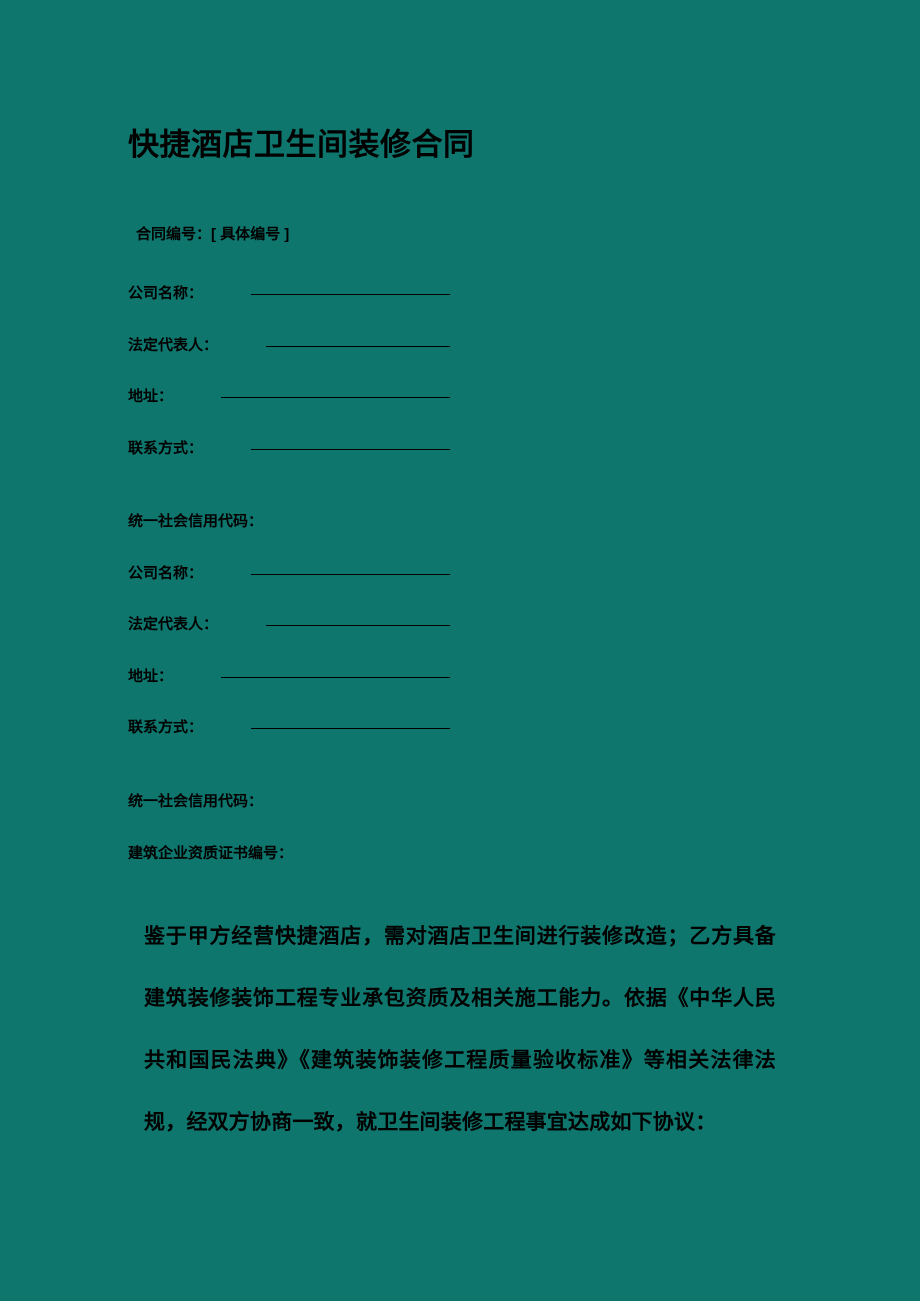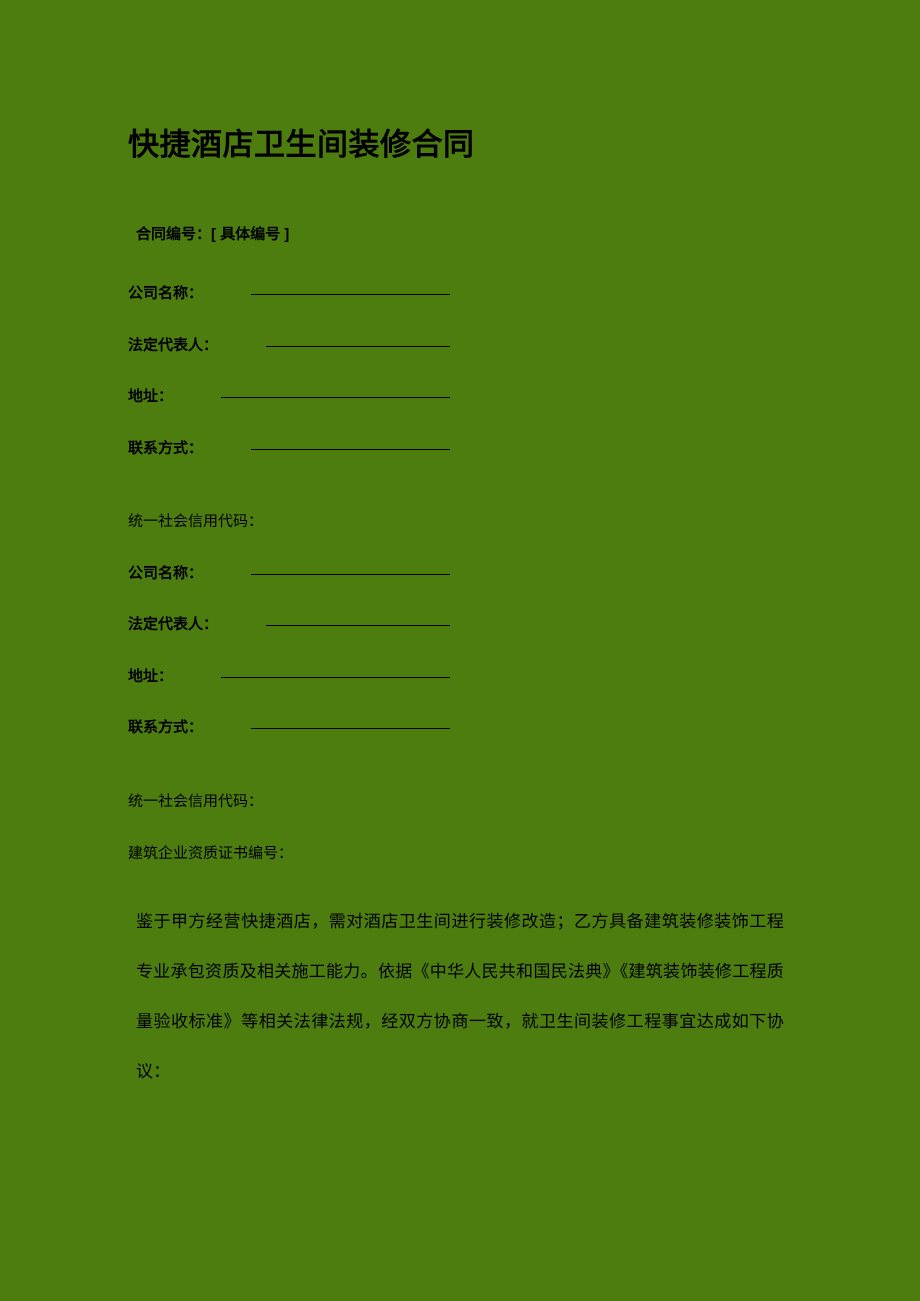--- a/index.html
+++ b/index.html
@@ -5,21 +5,21 @@
   html, body {
     margin: 0;
     padding: 0;
     background: #ffffff;
   }
 
   .page {
     position: relative;
     width: 920px;
     height: 1301px;
-    background: #4d7c0f;
+    background: #0f766e;
     box-sizing: border-box;
     padding: 0 128px;
     font-family: "Liberation Sans", "DejaVu Sans", sans-serif;
     color: #000000;
     overflow: hidden;
   }
 
   .doc-title {
     font-size: 31px;
     font-weight: bold;
@@ -69,35 +69,35 @@
     min-width: 10px;
     height: 0;
     border-bottom: 1.6px solid #000000;
     position: relative;
     top: -3px;
     margin-left: 2px;
   }
 
   .plain-line {
     font-size: 15px;
-    font-weight: normal;
+    font-weight: bold;
     line-height: 1.5;
     margin: 0;
     padding-top: 51px;
   }
 
   .plain-line.tight {
     padding-top: 30px;
   }
 
   .recital {
-    font-size: 17px;
-    font-weight: normal;
+    font-size: 21px;
+    font-weight: bold;
     line-height: 2.95;
-    margin: 8px;
+    margin: 16px;
     padding-top: 24px;
     text-align: justify;
     text-justify: inter-ideograph;
     letter-spacing: 0.2px;
   }
 </style>
 </head>
 <body>
 
 <div class="page">

